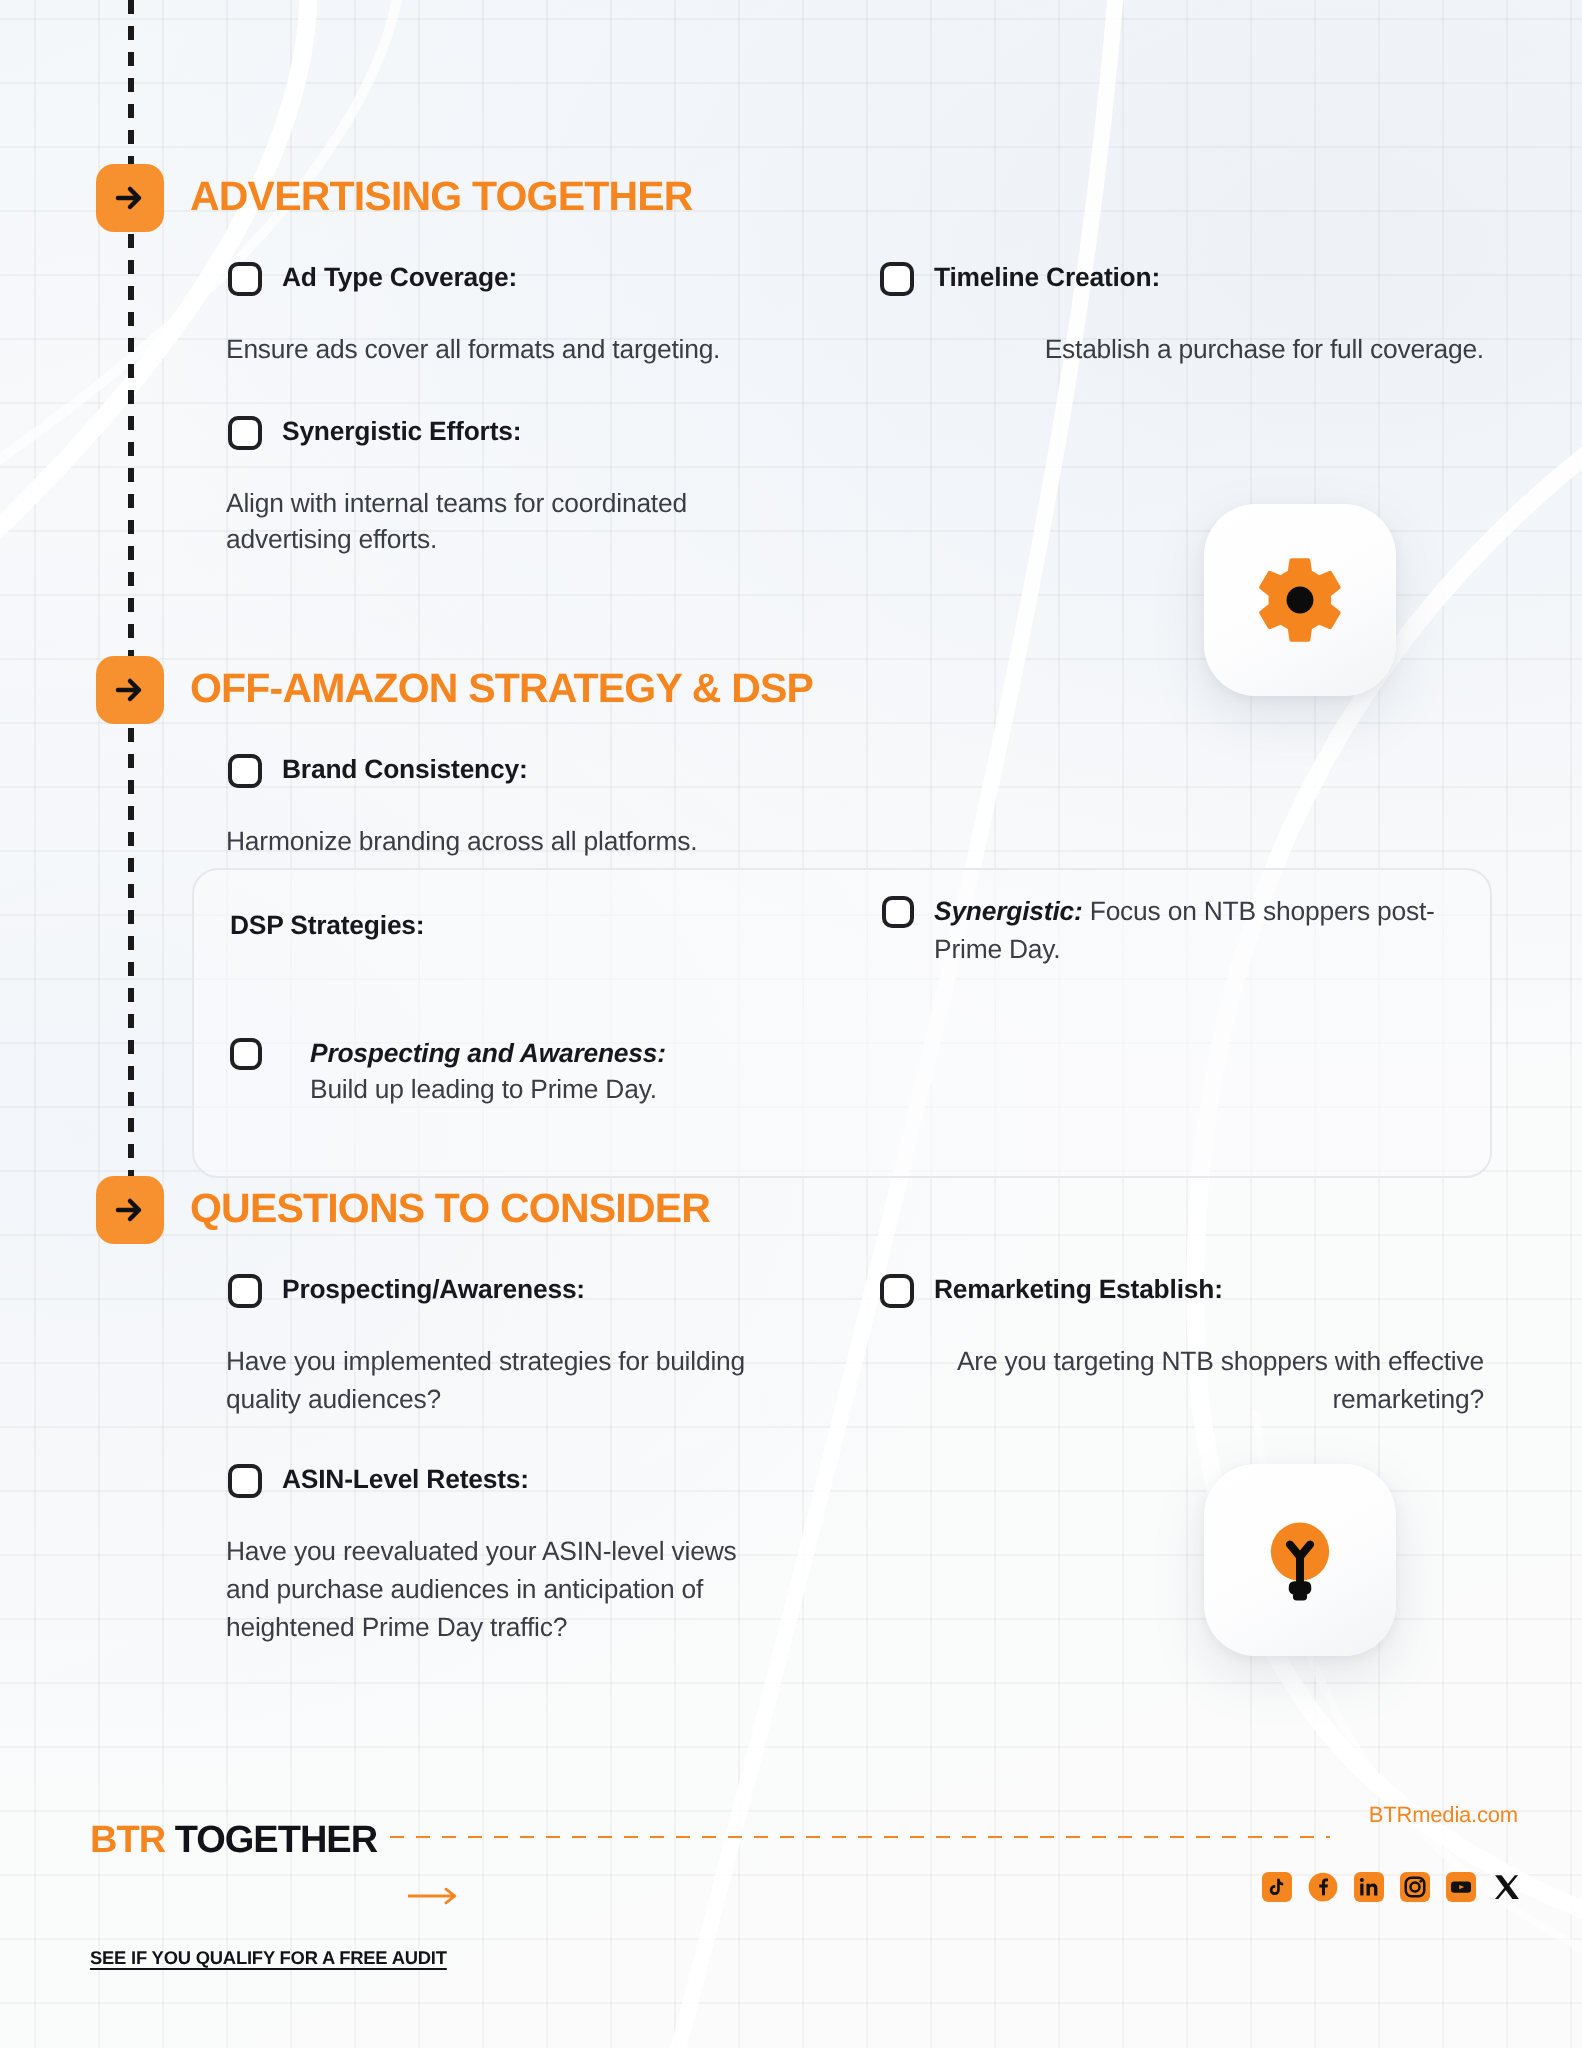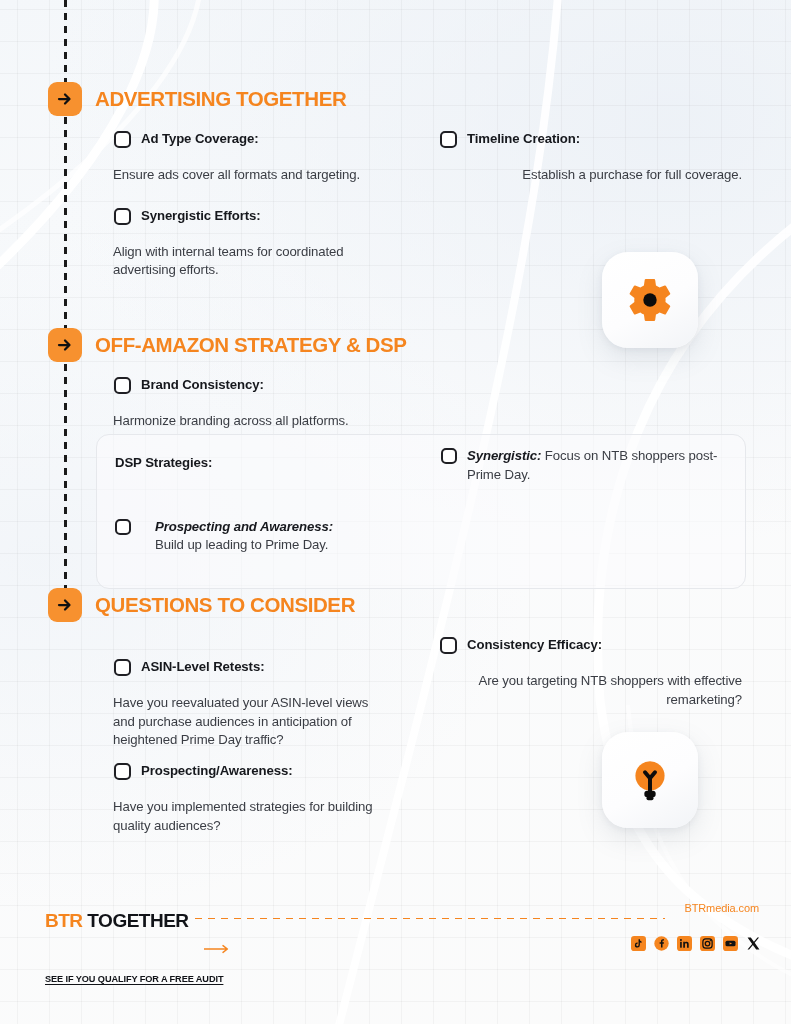--- a/index.html
+++ b/index.html
@@ -293,40 +293,40 @@
     <div class="sec-head">
       <span class="arrow-badge">
         <svg width="18" height="18" viewBox="0 0 24 24">
             <path d="M4 12h13M12 6l6 6-6 6" fill="none" stroke="#111" stroke-width="3" stroke-linecap="round" stroke-linejoin="round"></path>
           </svg>
       </span>
       <span class="sec-title">QUESTIONS TO CONSIDER</span>
     </div>
     <div class="cols" style="height:240px;">
       <div class="col-left">
+        <div class="item">
+          <div class="item-head">
+            <span class="cbox"></span>
+            <span class="item-title">Prospecting/Awareness:</span>
+          </div>
+          <div class="item-desc">Have you implemented strategies for building quality audiences?</div>
+        </div>
         <div class="item" style="margin-top:22px;">
           <div class="item-head">
             <span class="cbox"></span>
             <span class="item-title">ASIN-Level Retests:</span>
           </div>
           <div class="item-desc">Have you reevaluated your ASIN-level views and purchase audiences in anticipation of heightened Prime Day traffic?</div>
-        </div>
-        <div class="item">
-          <div class="item-head">
-            <span class="cbox"></span>
-            <span class="item-title">Prospecting/Awareness:</span>
-          </div>
-          <div class="item-desc">Have you implemented strategies for building quality audiences?</div>
         </div>
       </div>
       <div class="col-right">
         <div class="item">
           <div class="item-head">
             <span class="cbox"></span>
-            <span class="item-title">Consistency Efficacy:</span>
+            <span class="item-title">Remarketing Establish:</span>
           </div>
           <div class="item-desc">Are you targeting NTB shoppers with effective remarketing?</div>
         </div>
       </div>
     </div>
   </div>
 
   <div class="tile" id="tile-gear">
     <svg width="52" height="52" viewBox="0 0 24 24">
       <path fill="#f5851f" d="M19.14 12.94a7.07 7.07 0 0 0 0-1.88l2.03-1.58a.5.5 0 0 0 .12-.64l-1.92-3.32a.5.5 0 0 0-.6-.22l-2.39.96a7.2 7.2 0 0 0-1.63-.94l-.36-2.54a.5.5 0 0 0-.5-.42h-3.84a.5.5 0 0 0-.5.42l-.36 2.54c-.58.23-1.13.55-1.63.94l-2.39-.96a.5.5 0 0 0-.6.22L2.65 8.84a.5.5 0 0 0 .12.64l2.03 1.58a7.07 7.07 0 0 0 0 1.88l-2.03 1.58a.5.5 0 0 0-.12.64l1.92 3.32c.12.21.37.3.6.22l2.39-.96c.5.39 1.05.71 1.63.94l.36 2.54c.04.24.25.42.5.42h3.84c.25 0 .46-.18.5-.42l.36-2.54c.58-.23 1.13-.55 1.63-.94l2.39.96c.23.08.48-.01.6-.22l1.92-3.32a.5.5 0 0 0-.12-.64l-2.03-1.58z"></path>

